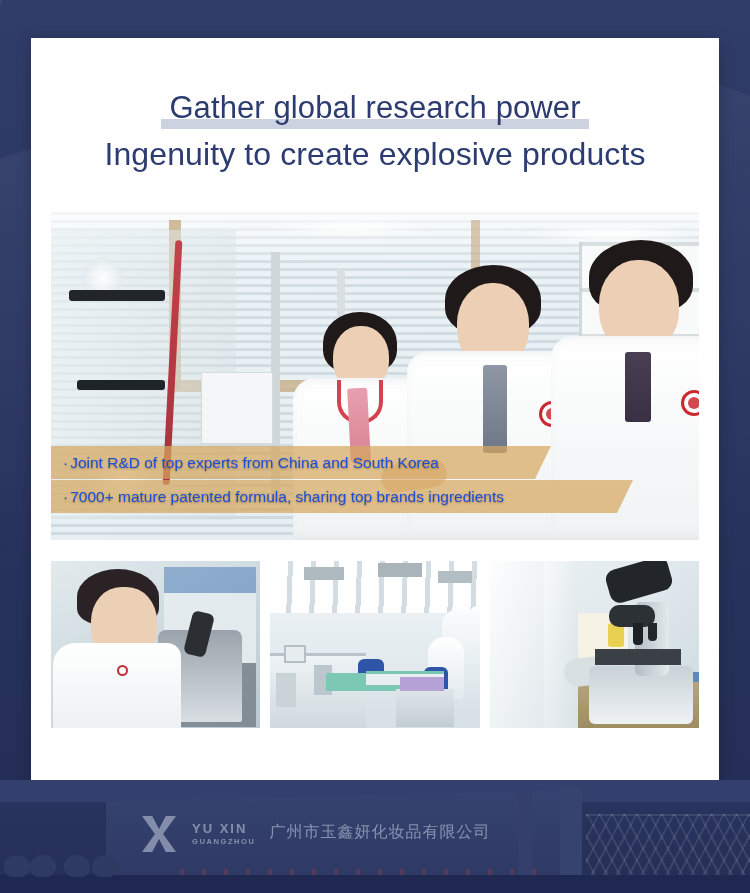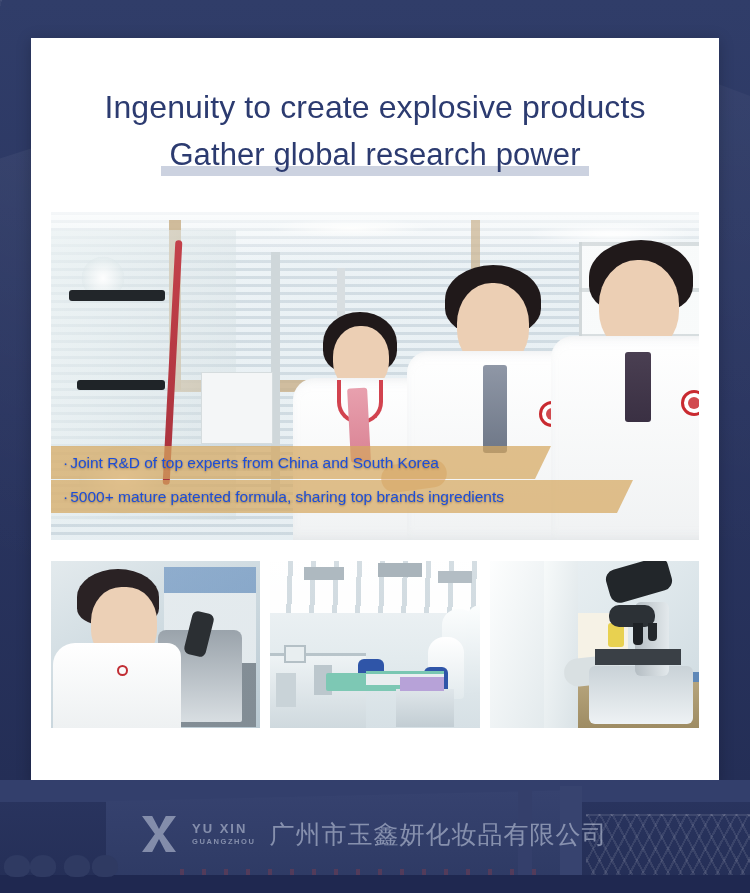--- a/index.html
+++ b/index.html
@@ -307,40 +307,40 @@
   .sign-logo { position:relative; width:42px; height:36px; }
   .sign-logo .bowtie {
     position:absolute; left:2px; top:0; width:34px; height:36px;
     background:#c6cee0;
     clip-path: polygon(0 0, 30% 0, 50% 36%, 70% 0, 100% 0, 62% 50%, 100% 100%, 70% 100%, 50% 64%, 30% 100%, 0 100%, 38% 50%);
   }
   .sign-logo-text { display:flex; flex-direction:column; justify-content:center; line-height:1.25; }
   .sign-logo-text .l1 { font-size:13px; color:#c8d0e2; letter-spacing:2px; font-weight:bold; }
   .sign-logo-text .l2 { font-size:7.5px; color:#c8d0e2; letter-spacing:1.6px; font-weight:bold; }
   .sign-names { display:flex; flex-direction:column; margin-left:4px; }
-  .sign-cn { font-size:25px; color:#ccd4e6; letter-spacing:1px; line-height:1.12; font-family:Liberation Sans, sans-serif; }
+  .sign-cn { font-size:16px; color:#ccd4e6; letter-spacing:1px; line-height:1.12; font-family:Liberation Mono, monospace; }
   .sign-en { font-size:10.5px; color:#c0c9dd; letter-spacing:1.3px; font-family:"Liberation Serif", serif; font-style:italic; font-weight:bold; }
 </style>
 </head>
 <body>
 
 <div class="page">
 
   <div class="bg-watermark"></div>
   <div class="bg-left-tower"></div>
   <div class="bg-right-tower"></div>
 
   <div class="card">
 
     <div class="heading">
-      <span class="heading-line heading-line-2">Ingenuity to create explosive products</span>
       <span class="heading-line heading-line-1">
         <span class="hl-bar"></span>
         <span class="hl-text">Gather global research power</span>
       </span>
+      <span class="heading-line heading-line-2">Ingenuity to create explosive products</span>
     </div>
 
     <div class="hero">
       <div class="hero-photo"></div>
       <div class="hero-frame-a"></div>
       <div class="hero-frame-b"></div>
       <div class="hero-frame-c"></div>
       <div class="hero-shelf"></div>
       <div class="hero-glass"></div>
       <div class="hero-tube-red"></div>
@@ -379,21 +379,21 @@
       <div class="bands">
         <div class="band band-1">
           <div class="band-bg"></div>
           <div class="band-text">
             <span class="band-bullet">·</span><span>Joint R&amp;D of top experts from China and South Korea</span>
           </div>
         </div>
         <div class="band band-2">
           <div class="band-bg"></div>
           <div class="band-text">
-            <span class="band-bullet">·</span><span>5000+ mature patented formula, sharing top brands ingredients</span>
+            <span class="band-bullet">·</span><span>7000+ mature patented formula, sharing top brands ingredients</span>
           </div>
         </div>
       </div>
     </div>
 
     <div class="thumbs">
 
       <div class="thumb">
         <div class="t1-bg"></div>
         <div class="t1-equip"></div>

